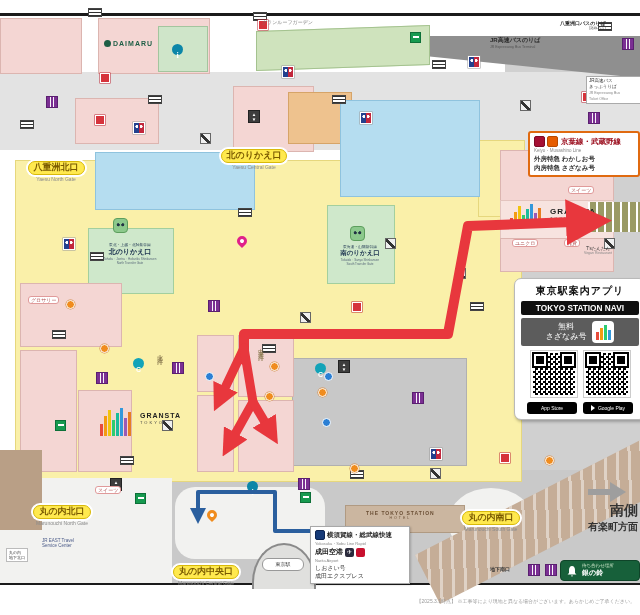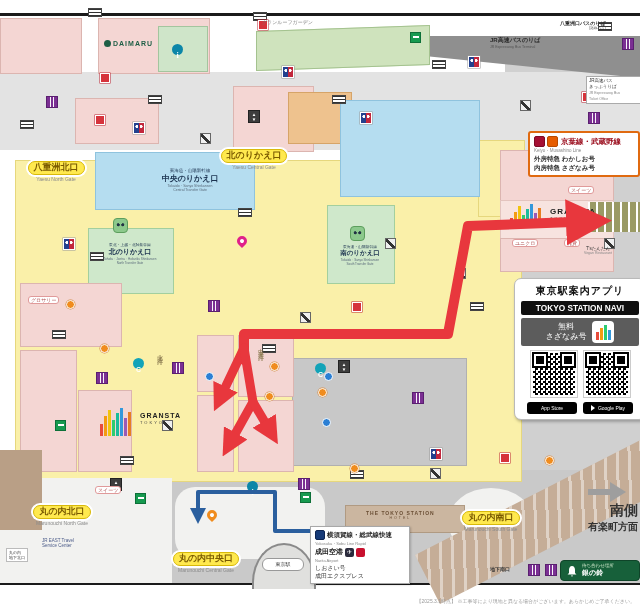--- a/index.html
+++ b/index.html
@@ -285,35 +285,29 @@
     <div class="en">Yaesu North Gate</div>
   </div>
   <div class="abs gate" style="left:212px;top:144px;width:84px;">
     <div class="pill">北のりかえ口</div>
     <div class="en">Yaesu Central Gate</div>
   </div>
   <div class="abs gate" style="left:20px;top:500px;width:84px;">
     <div class="pill">丸の内北口</div>
     <div class="en">Marunouchi North Gate</div>
   </div>
-  <div class="abs gate" style="left:160px;top:547px;width:92px;">
+  <div class="abs gate" style="left:160px;top:560px;width:92px;">
     <div class="pill">丸の内中央口</div>
     <div class="en">Marunouchi Central Gate</div>
   </div>
   <div class="abs gate" style="left:448px;top:506px;width:86px;">
     <div class="pill">丸の内南口</div>
     <div class="en">Marunouchi South Gate</div>
   </div>
 
-  <div class="abs tr" style="left:128px;top:168px;width:124px;">
-    <div class="ln">東海道・山陽新幹線</div>
-    <div class="gt">中央のりかえ口</div>
-    <div class="en">Tokaido・Sanyo Shinkansen</div>
-    <div class="en">Central Transfer Gate</div>
-  </div>
   <div class="abs tr" style="left:88px;top:242px;width:84px;">
     <div class="ln" style="font-size:3.8px;">東北・上越・北陸新幹線</div>
     <div class="gt" style="font-size:7px;">北のりかえ口</div>
     <div class="en" style="font-size:3px;">Tohoku・Joetsu・Hokuriku Shinkansen</div>
     <div class="en" style="font-size:3px;">North Transfer Gate</div>
   </div>
   <div class="abs tr" style="left:326px;top:244px;width:68px;">
     <div class="ln" style="font-size:3.8px;">東海道・山陽新幹線</div>
     <div class="gt" style="font-size:6.5px;">南のりかえ口</div>
     <div class="en" style="font-size:3px;">Tokaido・Sanyo Shinkansen</div>

